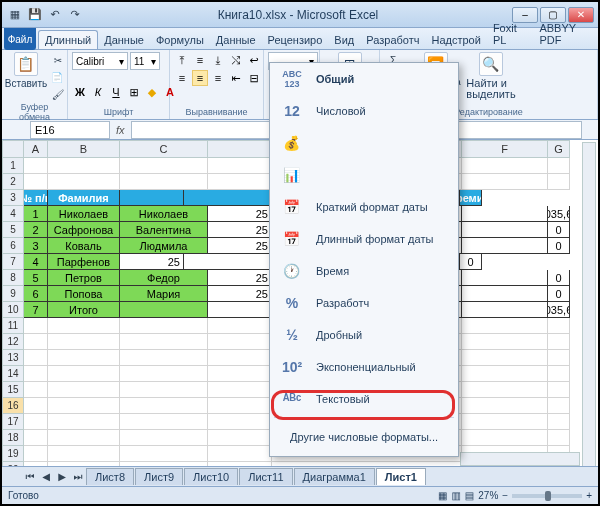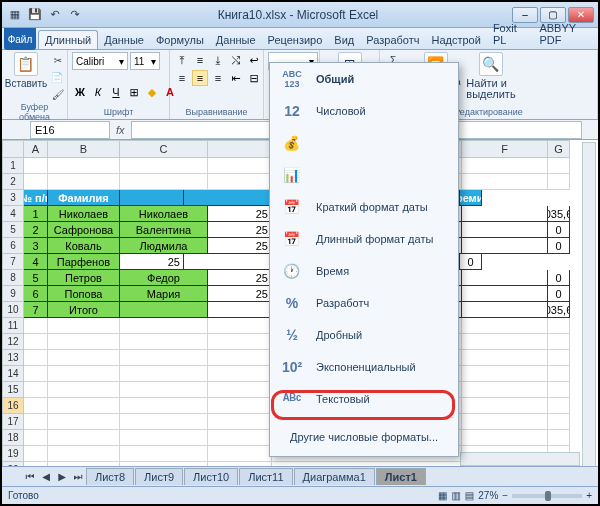--- a/index.html
+++ b/index.html
@@ -52,21 +52,21 @@
 .dd-item { display: flex; align-items: center; height: 32px; padding: 0 8px; gap: 10px; font-size: 11px; color: #1f3b5a; cursor: pointer; }
 .dd-icon { width: 28px; font-size: 14px; font-weight: bold; color: #5577aa; text-align: center; }
 .dd-text { flex: 1; }
 .dd-sub { font-size: 9px; color: #888; }
 .dd-sep { height: 1px; background: #c5d4e6; margin: 2px 4px; }
 .dd-other { height: 30px; display: flex; align-items: center; justify-content: center; font-size: 11px; color: #1f3b5a; margin: 4px; }
 .highlight-ring { position: absolute; left: 269px; top: 388px; width: 184px; height: 30px; border: 3px solid #e03030; border-radius: 12px; z-index: 60; pointer-events: none; }
 .sheetbar { position: absolute; bottom: 18px; left: 0; right: 0; height: 20px; background: #dde7f3; display: flex; align-items: center; border-top: 1px solid #8ba8cc; padding-left: 20px; }
 .navarrow { width: 16px; height: 16px; font-size: 10px; display: flex; align-items: center; justify-content: center; color: #345; }
 .stab { padding: 2px 8px; font-size: 11px; background: #cfdced; border: 1px solid #9ab; border-bottom: none; margin-right: 1px; color: #1f3b5a; }
-.stab.active { background: #a3a3a3; font-weight: bold; }
+.stab.active { background: #ffffff; font-weight: bold; }
 .statusbar { position: absolute; bottom: 0; left: 0; right: 0; height: 18px; background: #dde7f3; display: flex; align-items: center; justify-content: space-between; padding: 0 6px; font-size: 10px; color: #1f3b5a; border-top: 1px solid #8ba8cc; }
 .zoom { display: flex; align-items: center; gap: 4px; }
 .zslider { width: 70px; height: 4px; background: #bcd; position: relative; }
 .zthumb { position: absolute; left: 33px; top: -3px; width: 6px; height: 10px; background: #678; border-radius: 2px; }
 .scrollv { position: absolute; right: 2px; top: 140px; width: 14px; height: 338px; background: #e9eef5; border: 1px solid #bcc; }
 .scrollh { position: absolute; bottom: 38px; right: 18px; width: 120px; height: 14px; background: #e9eef5; border: 1px solid #bcc; }
 </style>
 </head>
 <body>
 

